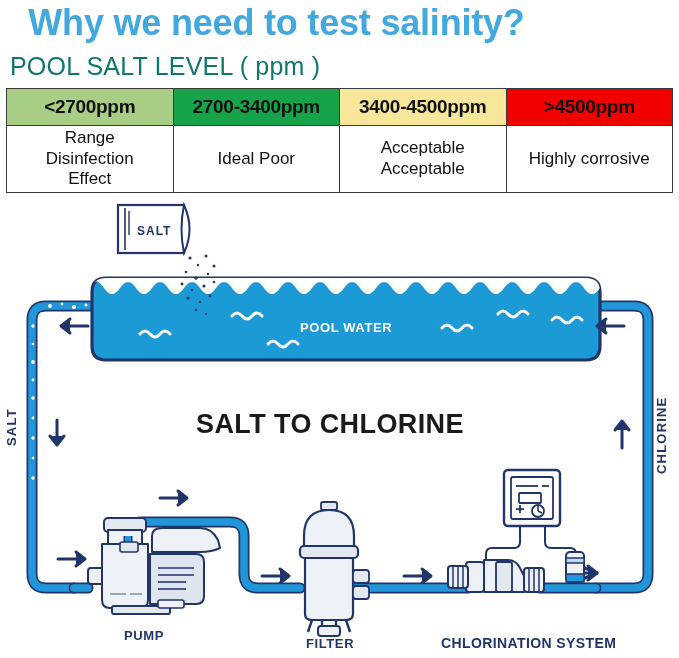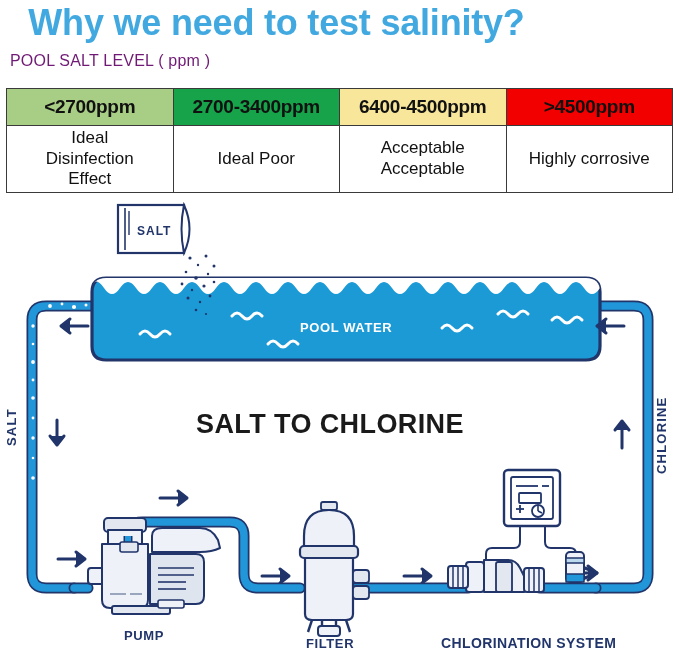--- a/index.html
+++ b/index.html
@@ -11,21 +11,21 @@
   
   #title{
     position:absolute;left:0;top:2px;width:553px;
     text-align:center;
     font-size:36px;font-weight:bold;color:#41a9e0;
     letter-spacing:-0.2px;
   }
   
   #table-caption{
     position:absolute;left:10px;top:52px;
-    font-size:16px;color:#701a75;letter-spacing:0.2px;
+    font-size:25px;color:#0f766e;letter-spacing:0.2px;
   }
   #salt-table{
     position:absolute;left:6px;top:88px;width:667px;
     border-collapse:collapse;table-layout:fixed;padding-left:32px;
   }
   #salt-table td{
     border:1.5px solid #3a3a3a;
     text-align:center;vertical-align:middle;
     color:#111;
   }
@@ -56,26 +56,26 @@
 
 <div id="title">Why we need to test salinity?</div>
 
 <div id="table-caption">POOL SALT LEVEL ( ppm )</div>
 
 <table id="salt-table">
   <tbody>
       <tr class="header-row">
     <td style="background: rgb(168, 206, 133);">&lt;2700ppm</td>
     <td style="background: rgb(22, 163, 74); margin-top: 20px;">2700-3400ppm</td>
-    <td style="background: rgb(248, 231, 155);">6400-4500ppm</td>
+    <td style="background: rgb(248, 231, 155);">3400-4500ppm</td>
     <td style="background: rgb(242, 0, 0); text-align: center;">&gt;4500ppm</td>
   </tr>
   <tr class="body-row">
     <td>
-      <div>Ideal</div>
+      <div>Range</div>
       <div>Disinfection</div>
       <div>Effect</div>
     </td>
     <td>
       <div>Ideal Poor</div>
     </td>
     <td>
       <div>Acceptable</div>
       <div>Acceptable</div>
     </td>

